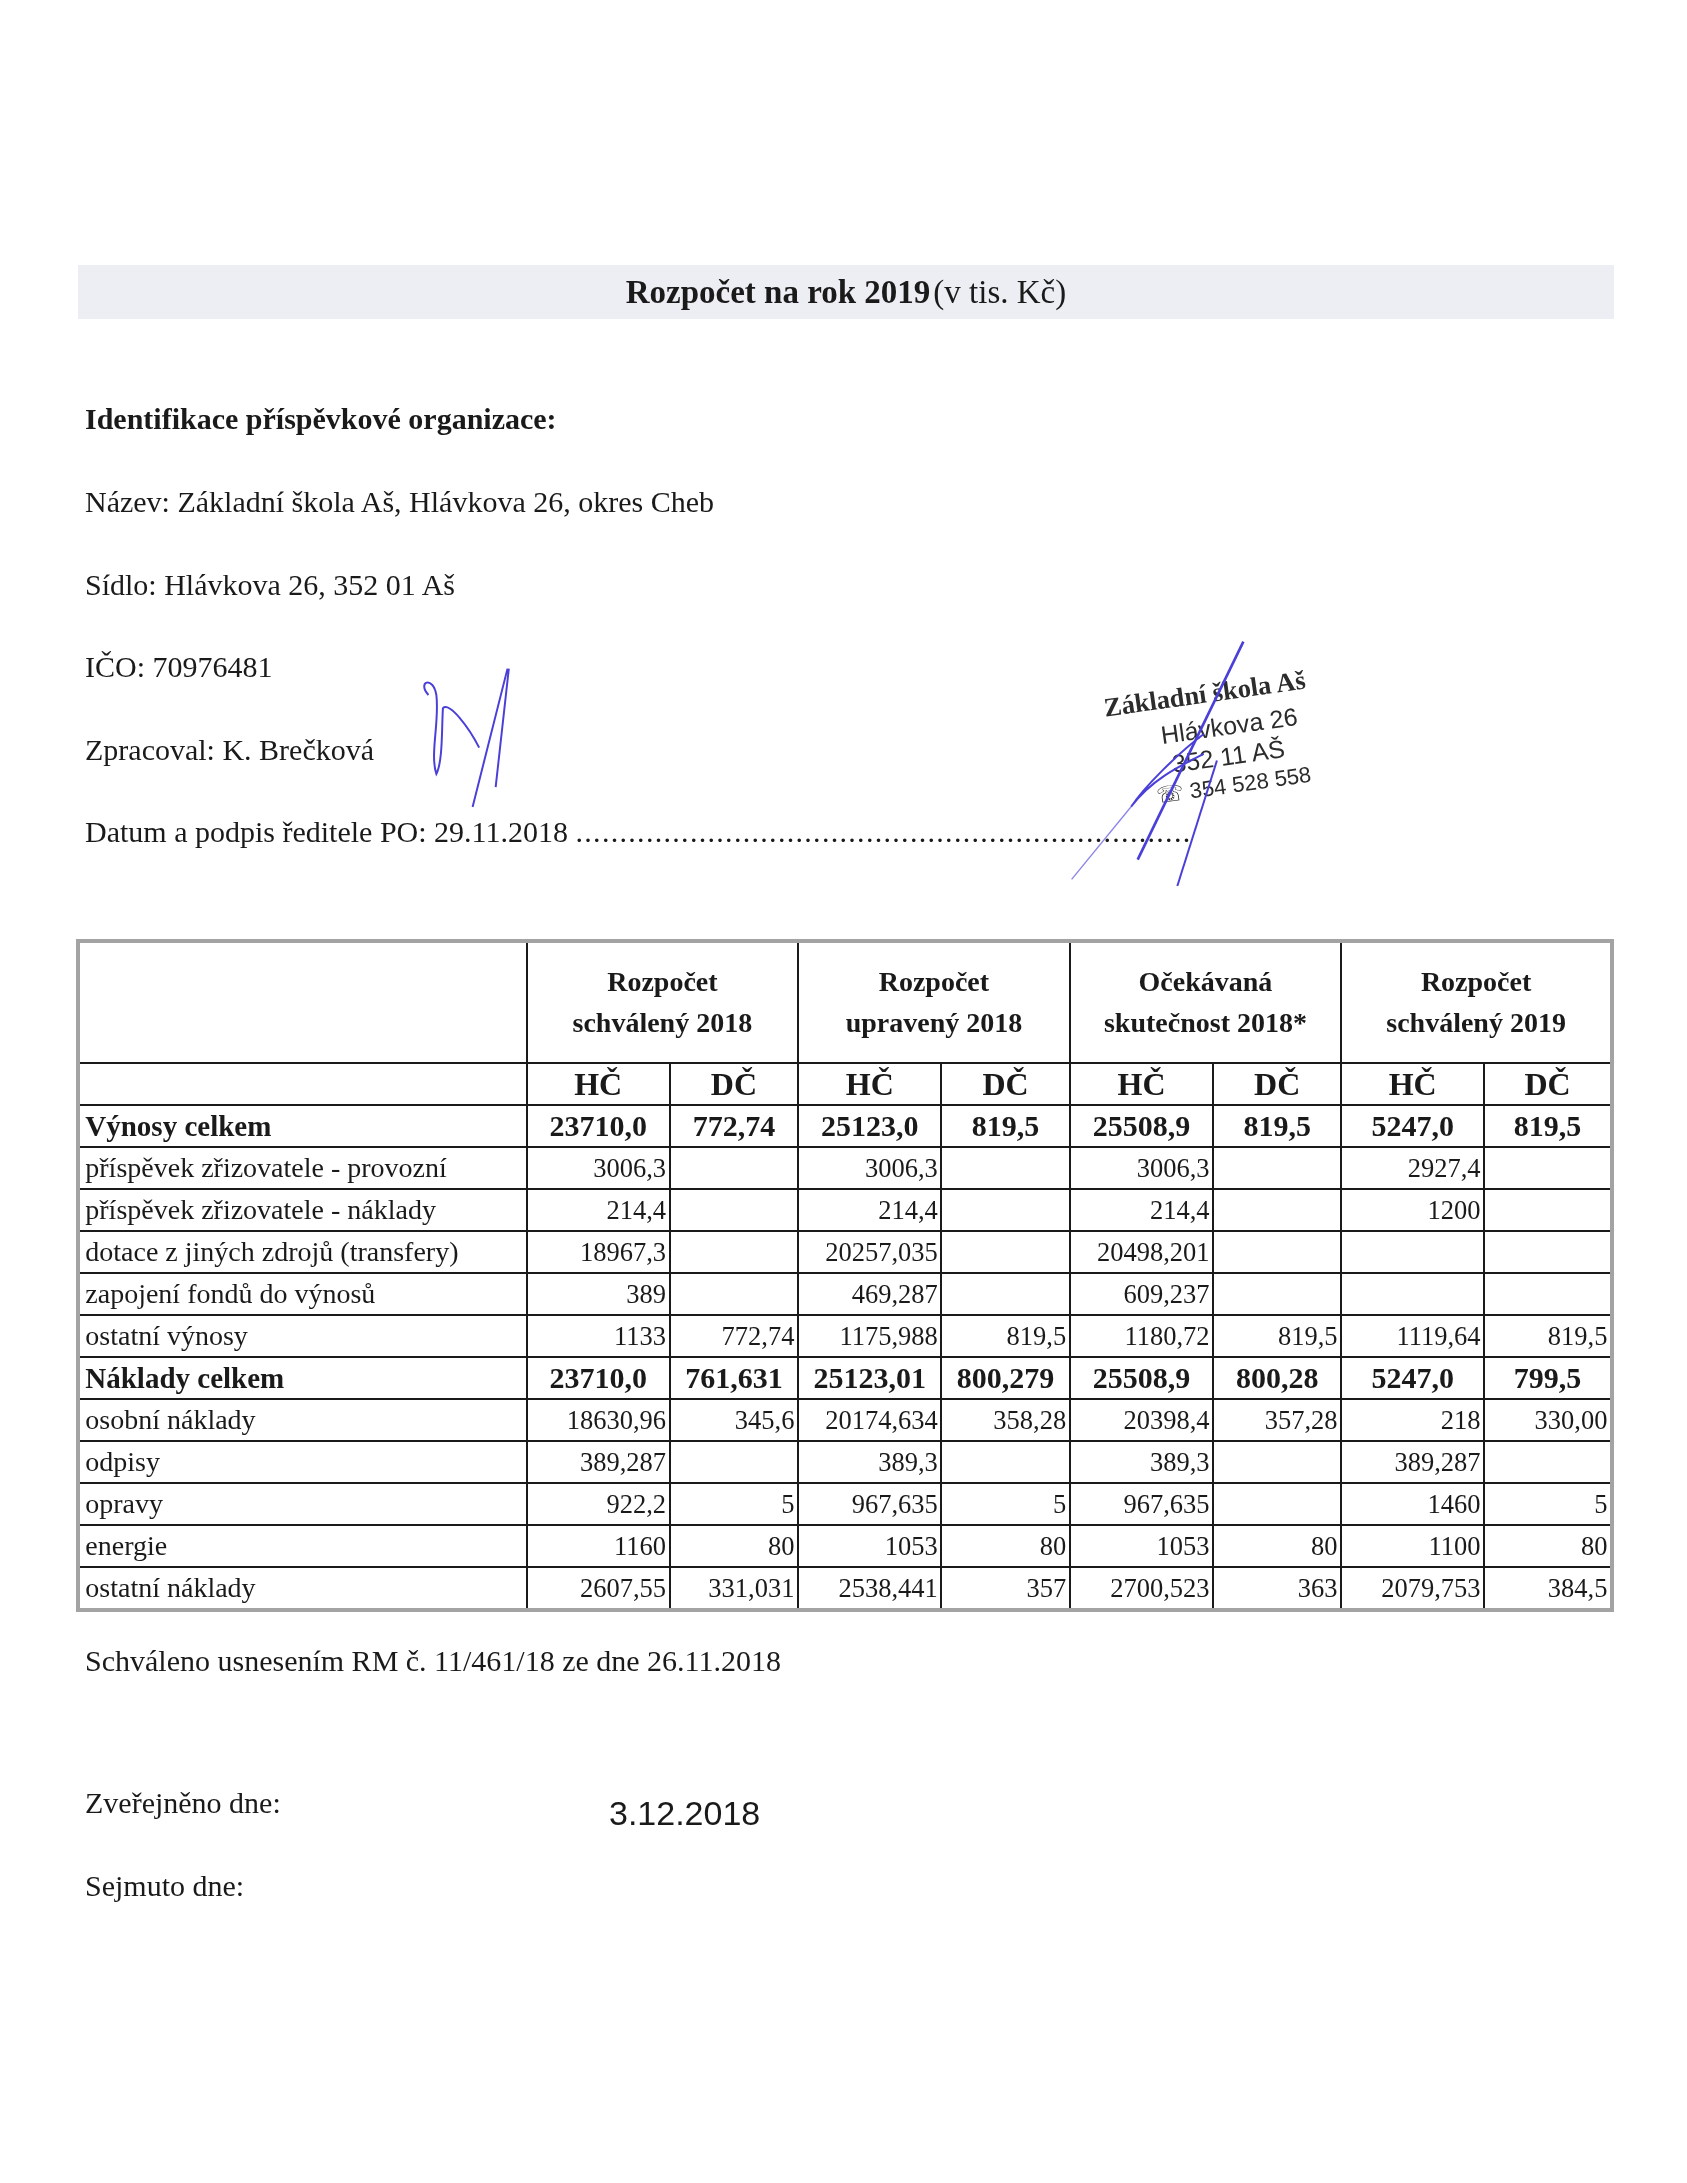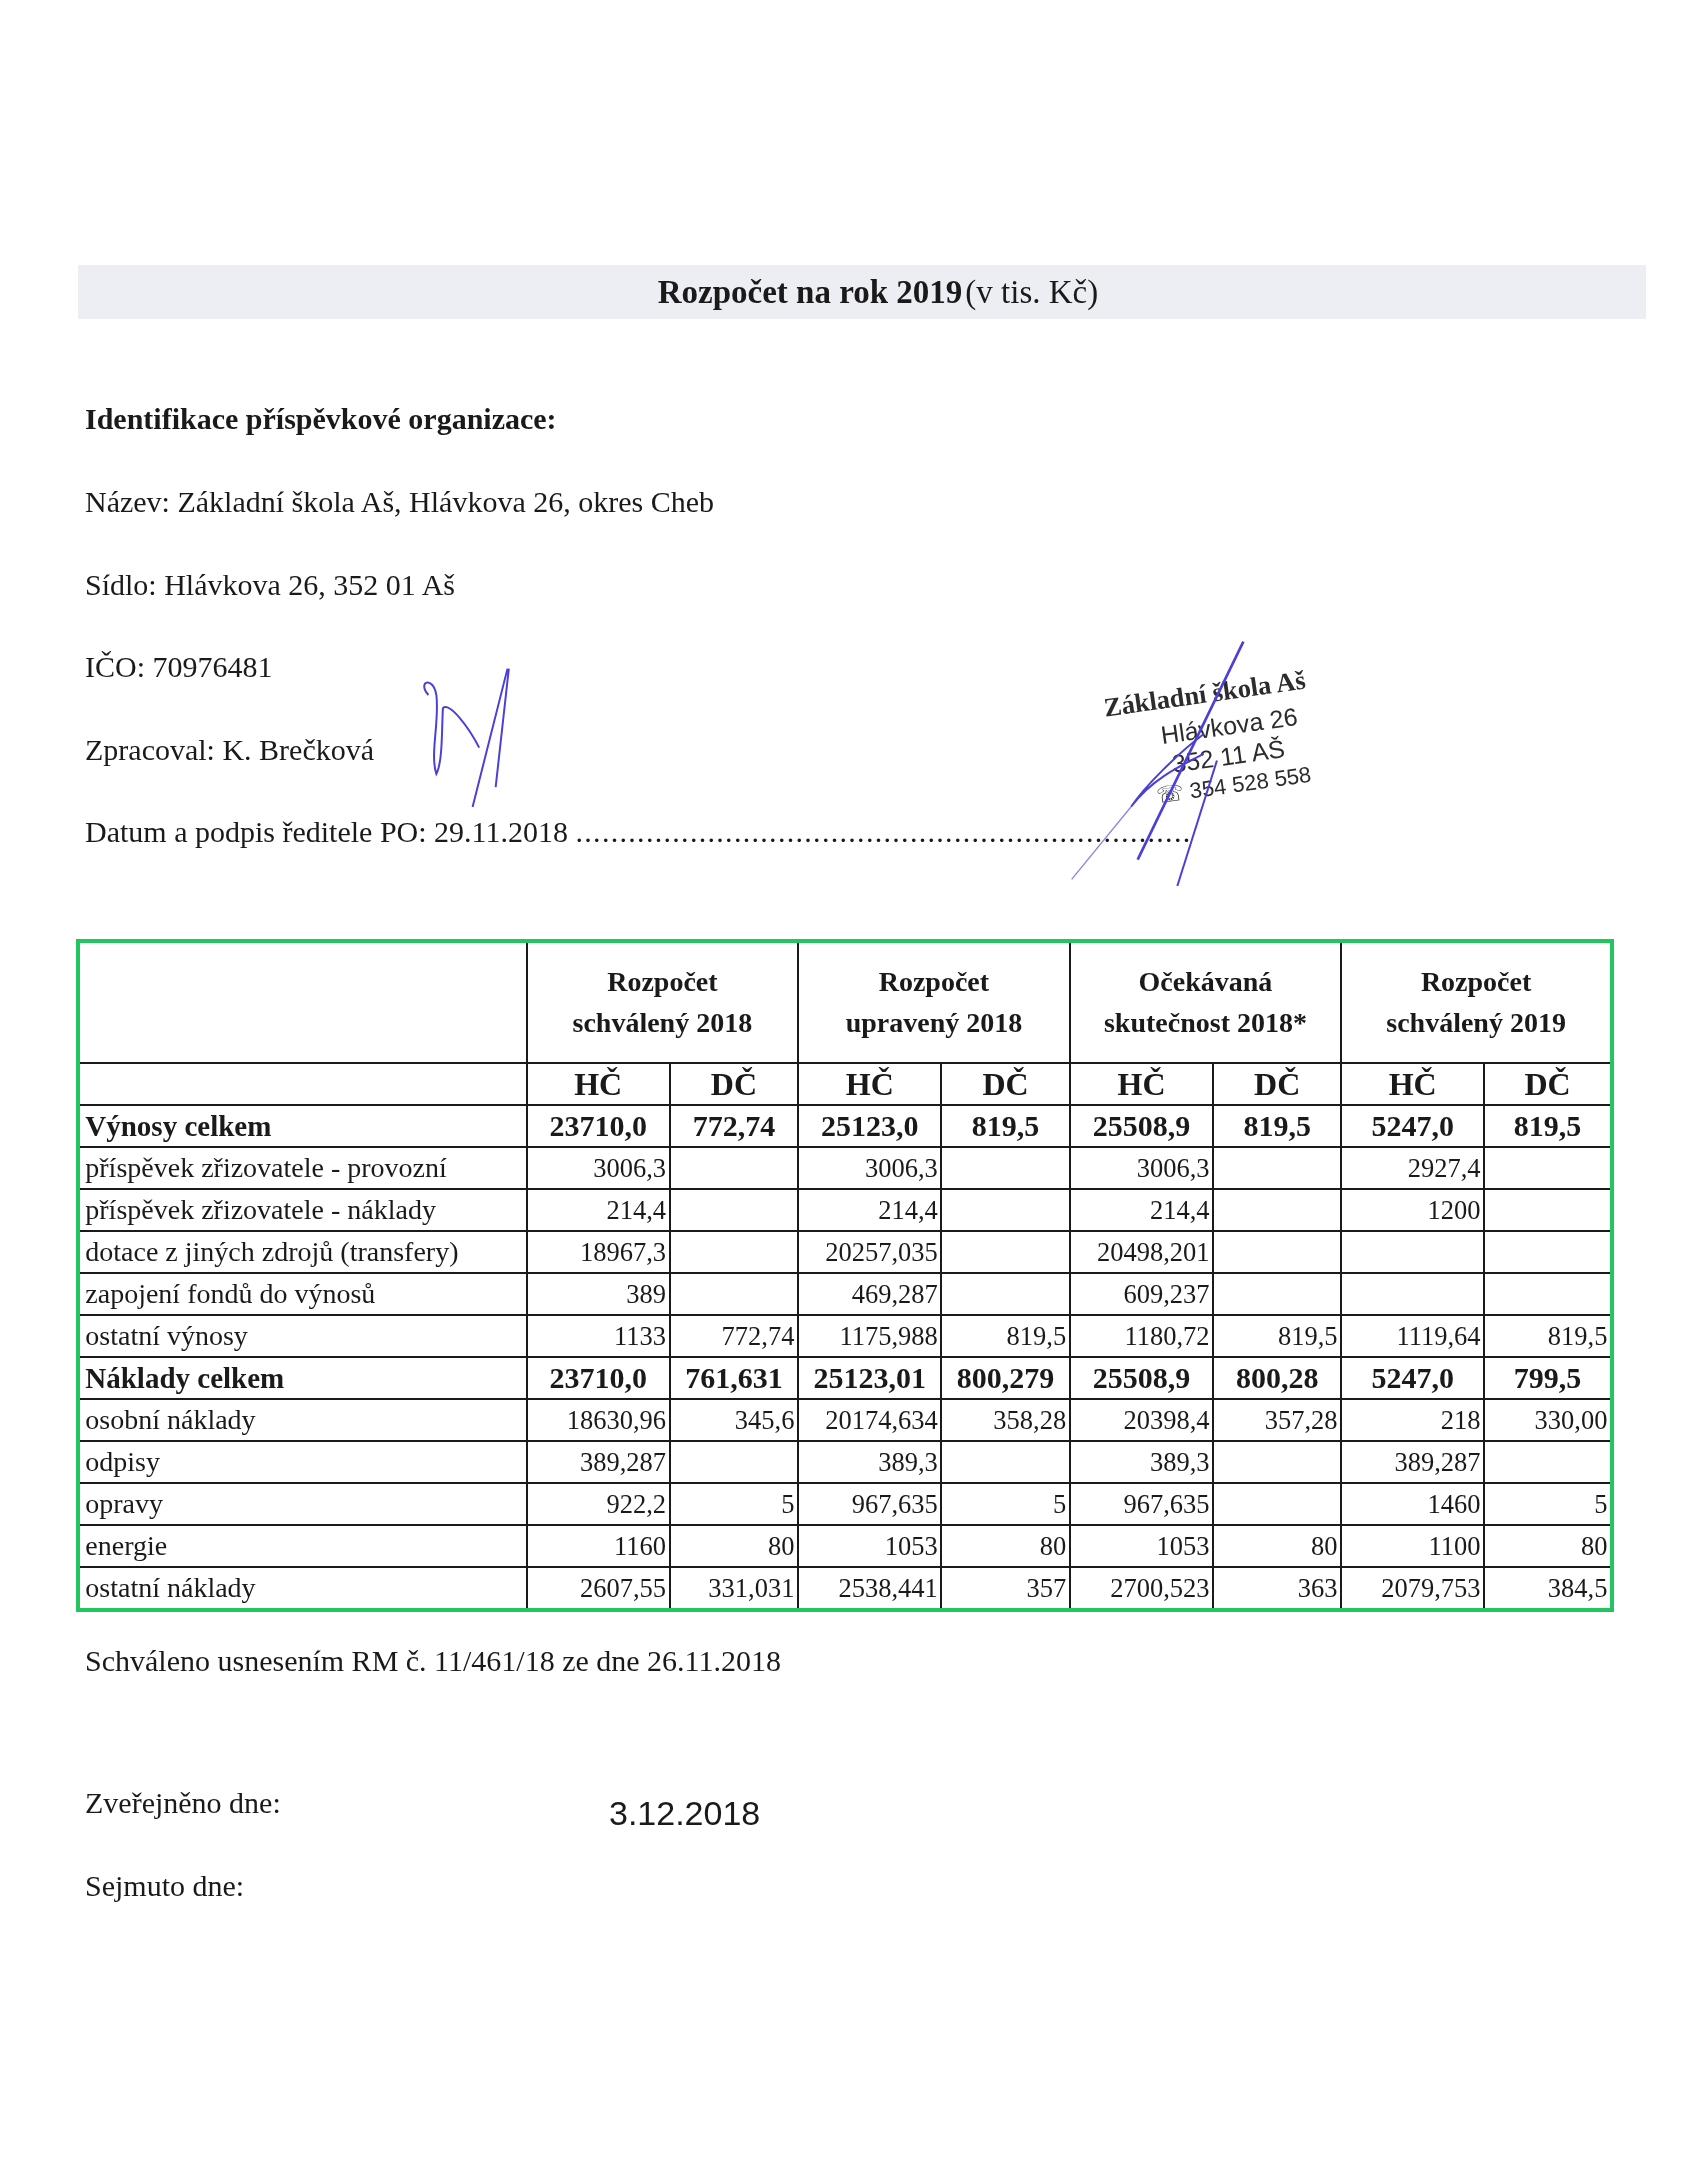--- a/index.html
+++ b/index.html
@@ -4,42 +4,41 @@
 <style>
   html, body { margin: 0; padding: 0; background: #ffffff; }
   body {
     width: 1687px; height: 2183px; position: relative; overflow: hidden;
     font-family: "Liberation Serif", "DejaVu Serif", serif; color: #1a1a1a;
   }
   .title-band {
     position: absolute; left: 78px; top: 265px; width: 1536px; height: 54px;
     background: #eceef3; display: flex; align-items: center; justify-content: center;
     font-size: 33px;
-    padding-left: 32px;
   }
   .title-band .bold { font-weight: bold; }
   .title-band .normal { font-weight: normal; margin-left: 3px; font-family: Liberation Serif, serif; }
   .line { position: absolute; left: 85px; font-size: 30px; white-space: nowrap; }
   .heading { font-weight: bold; }
   .dots { letter-spacing: 1.3px; }
   .signature { position: absolute; }
   .stamp {
     position: absolute; left: 1085px; top: 668px; width: 278px; height: 172px;
     transform: rotate(-8deg); transform-origin: left top;
     font-family: "Liberation Sans", "DejaVu Sans", sans-serif; color: #2c2c2c;
   }
   .stamp .s1 { font-size: 26.5px; font-weight: bold; font-family: "Liberation Serif", serif; position: absolute; left: 13.2px; top: 26.5px; }
   .stamp .s2 { font-size: 25px; position: absolute; left: 66px; top: 63px; }
   .stamp .s3 { font-size: 25px; position: absolute; left: 73px; top: 93px; }
   .stamp .s4 { font-size: 22px; position: absolute; left: 53px; top: 124px; }
 
   table.budget {
     position: absolute; left: 76px; top: 939px; width: 1538px;
     border-collapse: collapse; font-size: 26.5px;
-    border: 4px solid #22c55e;
+    border: 4px solid #a3a3a3;
   }
   table.budget td, table.budget th {
     border: 2px solid #1a1a1a; padding: 0 2.6px; height: 40px;
   }
   table.budget th { font-weight: bold; text-align: center; }
   table.budget .group-head th { height: 119px; font-size: 28px; line-height: 1.45; }
   table.budget .sub-head th { font-size: 32px; }
   table.budget td.label { text-align: left; padding-left: 5.3px; font-size: 28px; }
   table.budget td.num { text-align: right; }
   table.budget tr.total td { font-weight: bold; font-size: 30px; }

